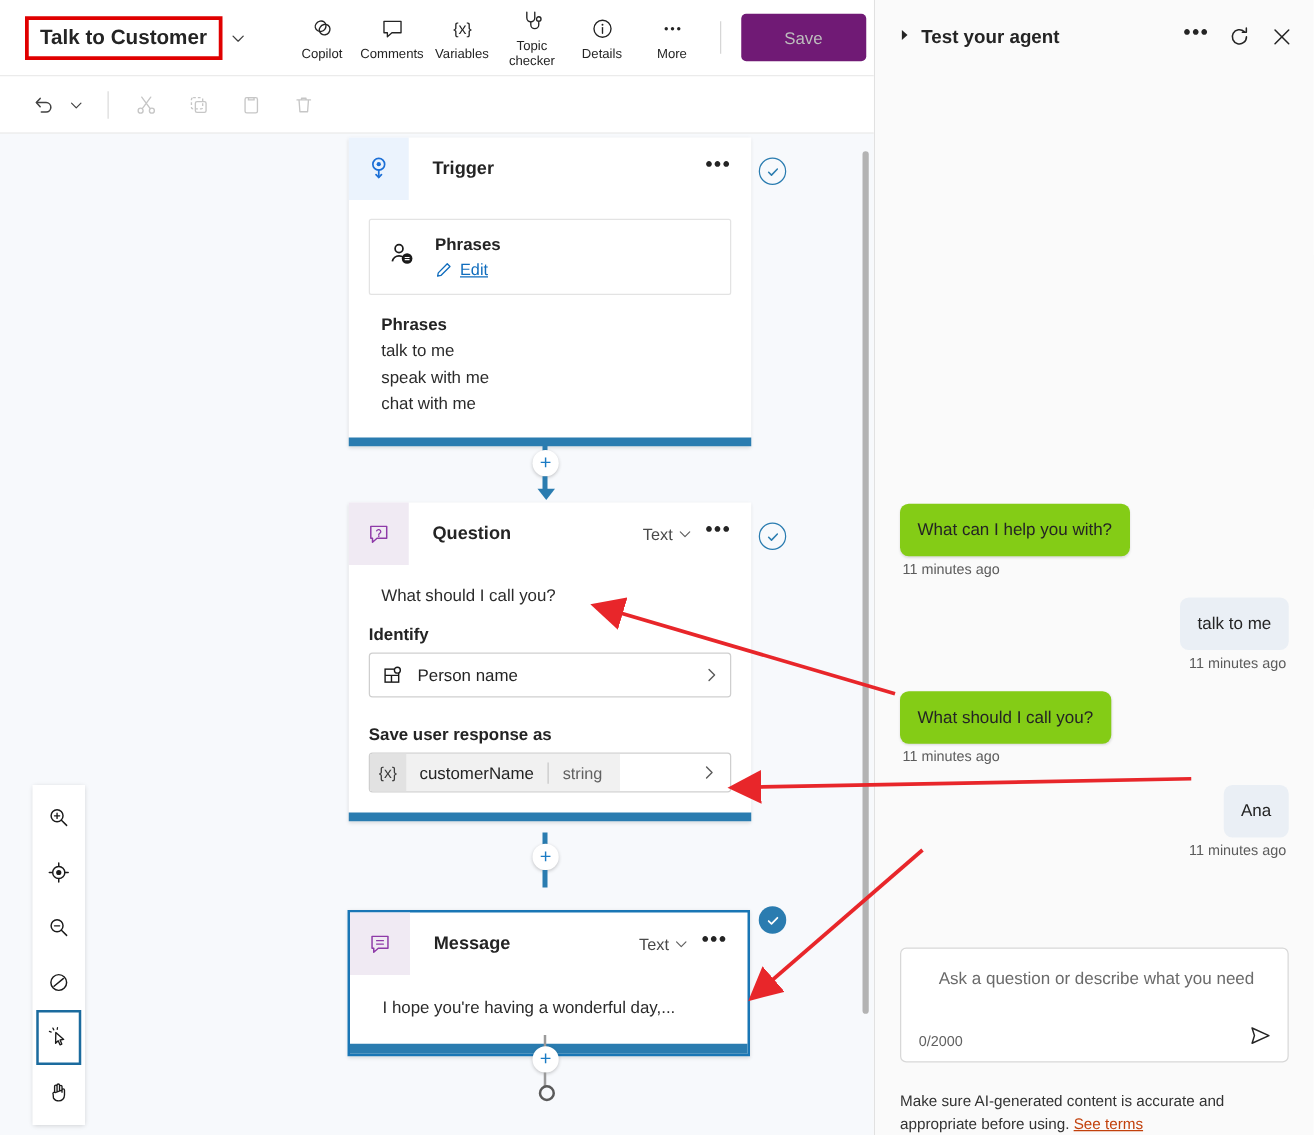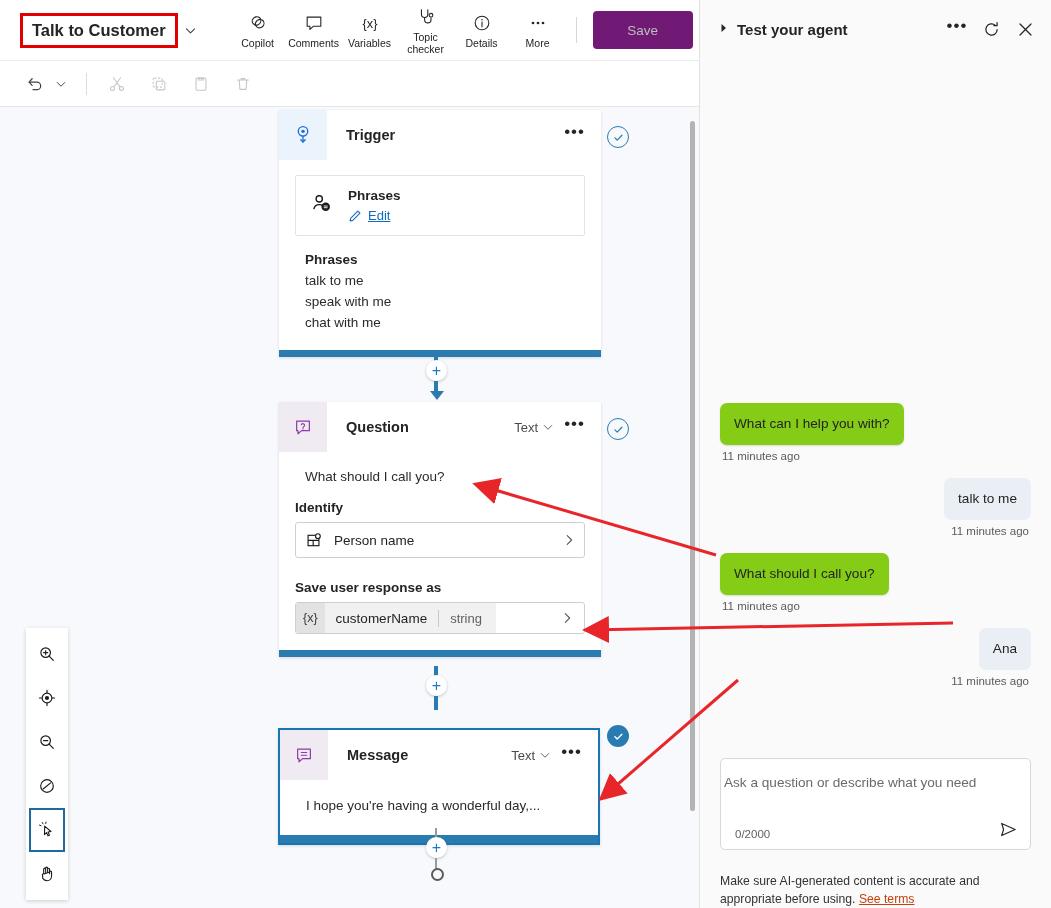--- a/index.html
+++ b/index.html
@@ -136,21 +136,21 @@
   .bubble-row { display: flex; flex-direction: column; }
   .bubble-row.bot { align-items: flex-start; }
   .bubble-row.user { align-items: flex-end; }
   .bubble { max-width: 250px; border-radius: 7px; padding: 11px 14px; font-size: 13.6px;
             line-height: 20px; color: #242424; }
   .bubble.bot { background: #84cc16; box-shadow: 0 1px 2px rgba(0,0,0,0.13); }
   .bubble.user { background: #eaeff5; }
   .ts { font-size: 11.5px; color: #5b5b5b; margin: 5px 2px 16px 2px; }
 
   .composer { margin: 4px 20px 0 20px; border: 1px solid #d8d8d8; border-radius: 5px;
-              background: #fff; padding: 13px 14px 9px 3px; position: relative; height: 92px; }
+              background: #fff; padding: 13px 14px 9px 30px; position: relative; height: 92px; }
   .composer .ph { font-size: 13.6px; color: #6a6a6a; line-height: 21px; }
   .composer .count { position: absolute; left: 14px; bottom: 9px; font-size: 11.5px; color: #616161; }
   .composer .send { position: absolute; right: 12px; bottom: 6px; color: #242424; cursor: pointer; }
   .disclaimer { margin: 22px 20px 0 20px; font-size: 12.2px; line-height: 18px; color: #333; }
   .disclaimer a { color: #c2410c; text-decoration: underline; cursor: pointer; }
 
   
   .arrows { position: absolute; inset: 0; pointer-events: none; }
 </style>
 </head>

